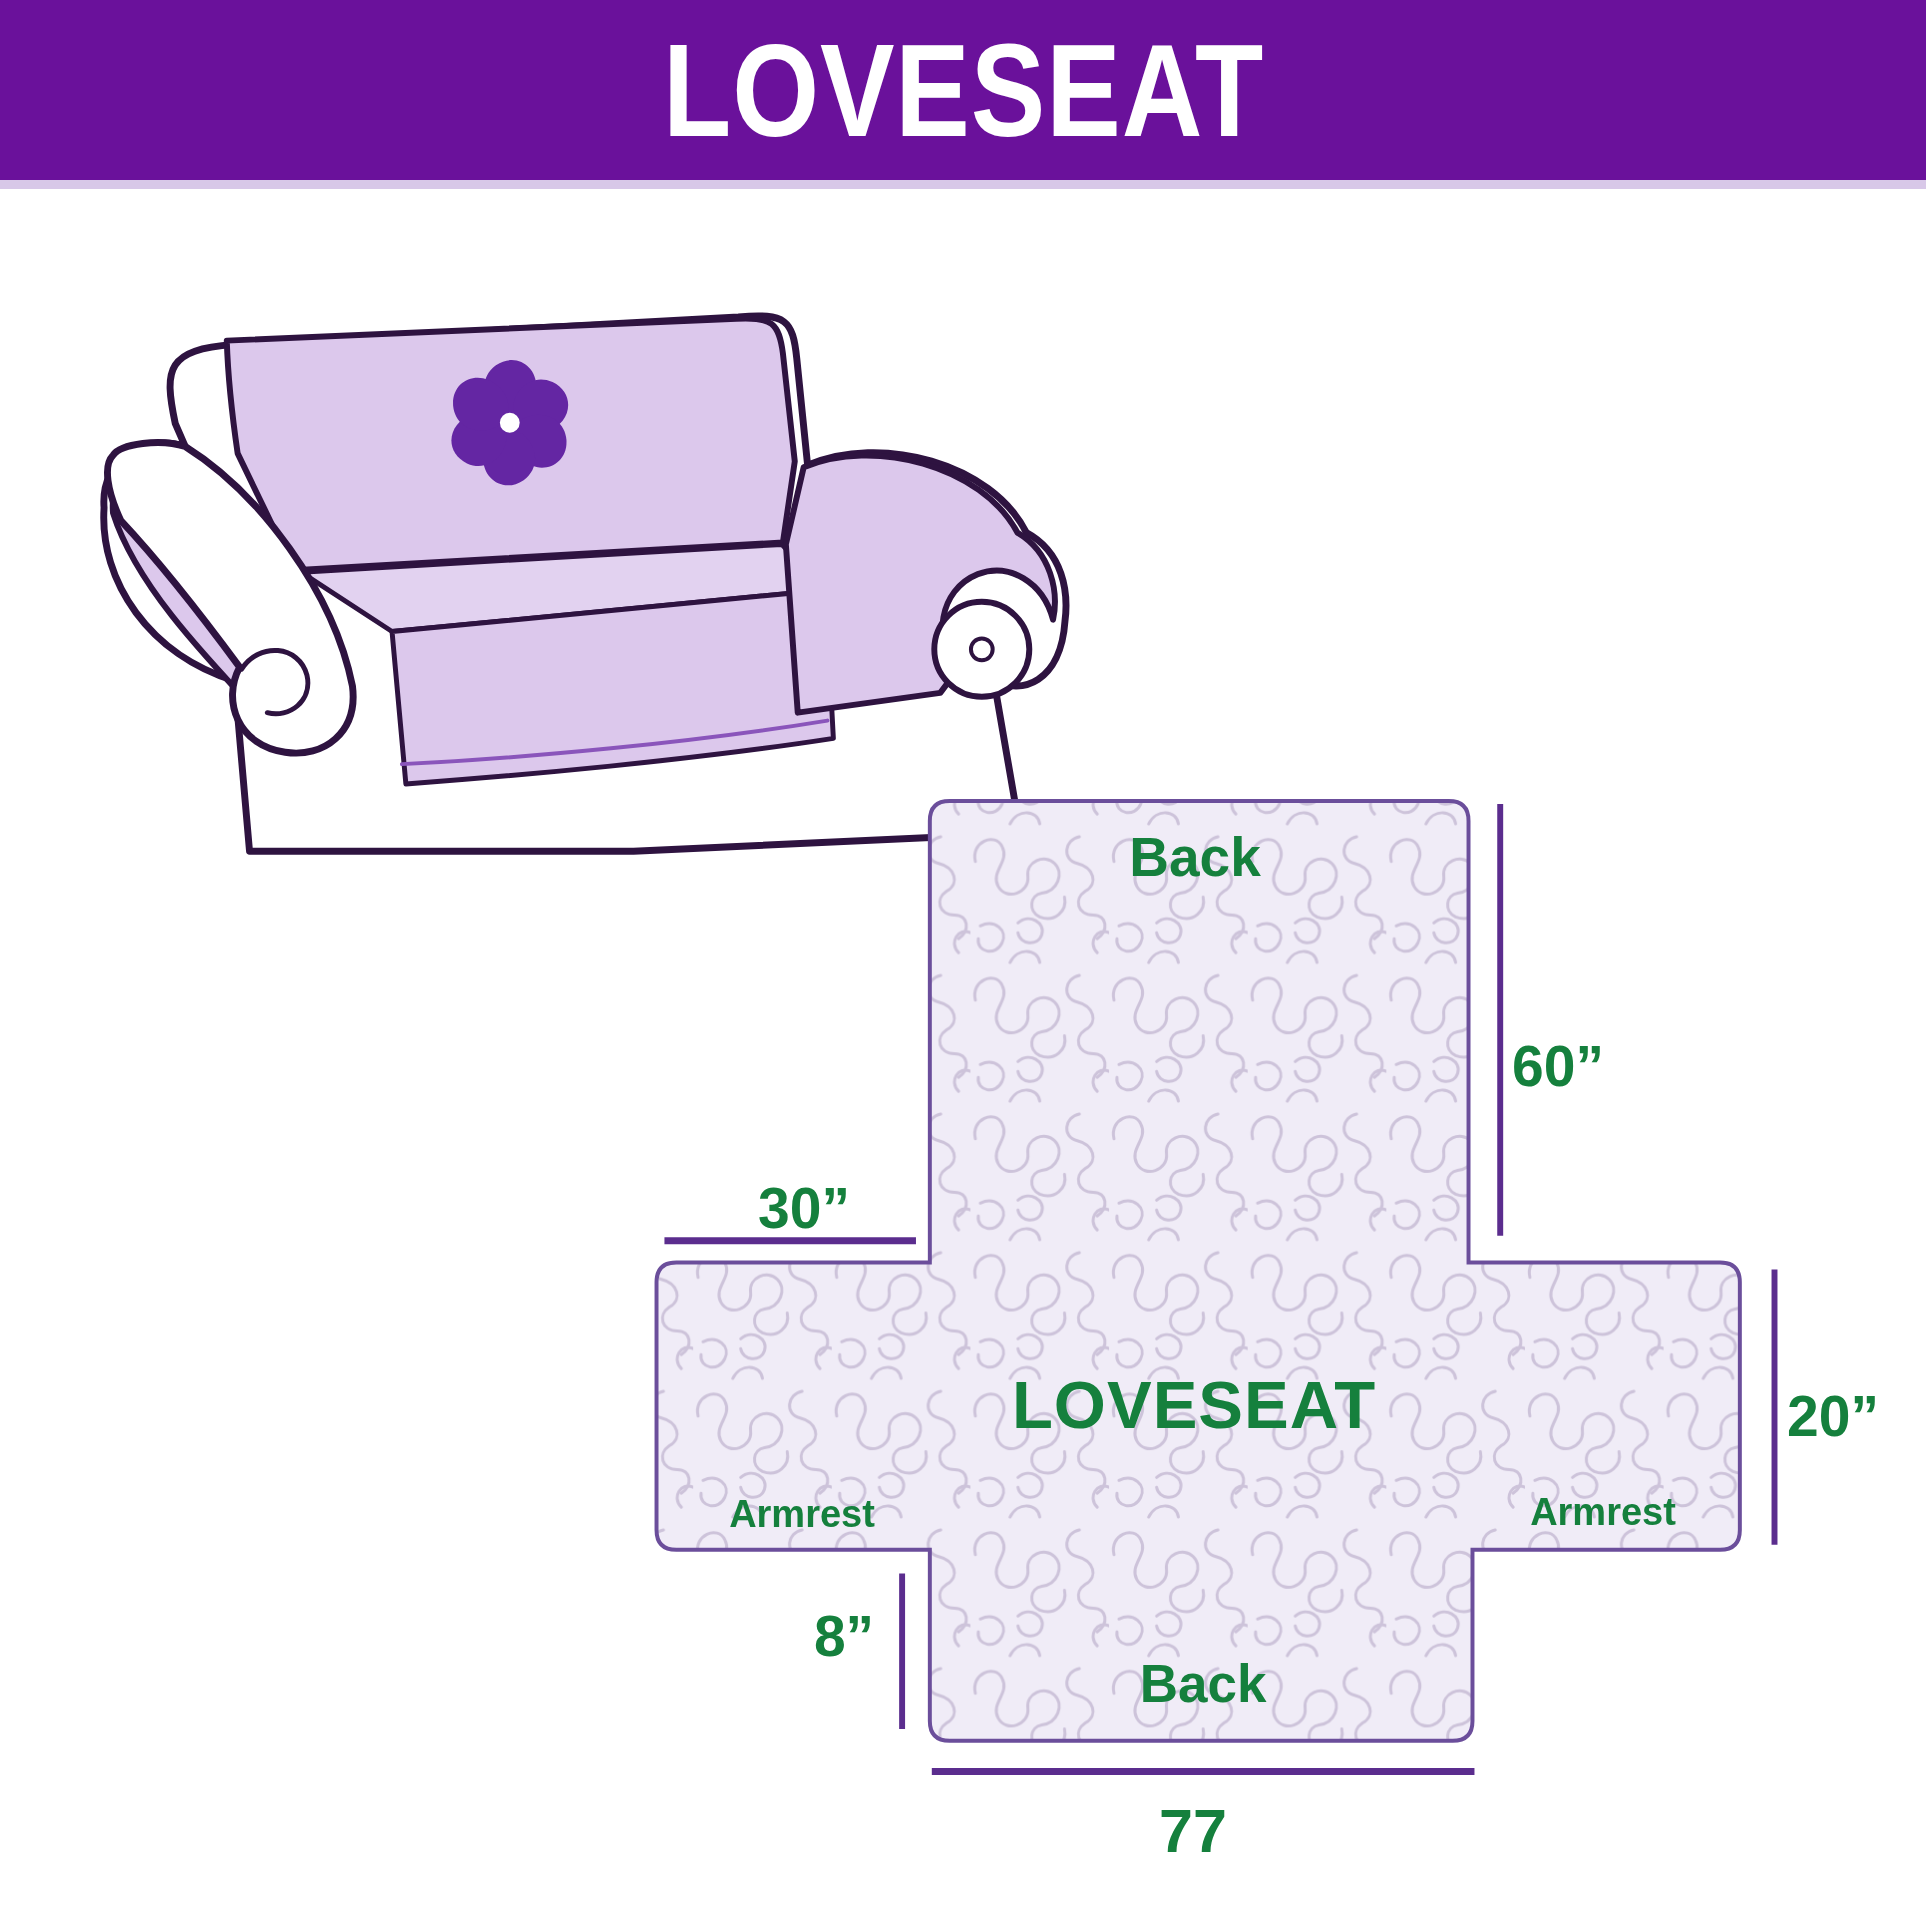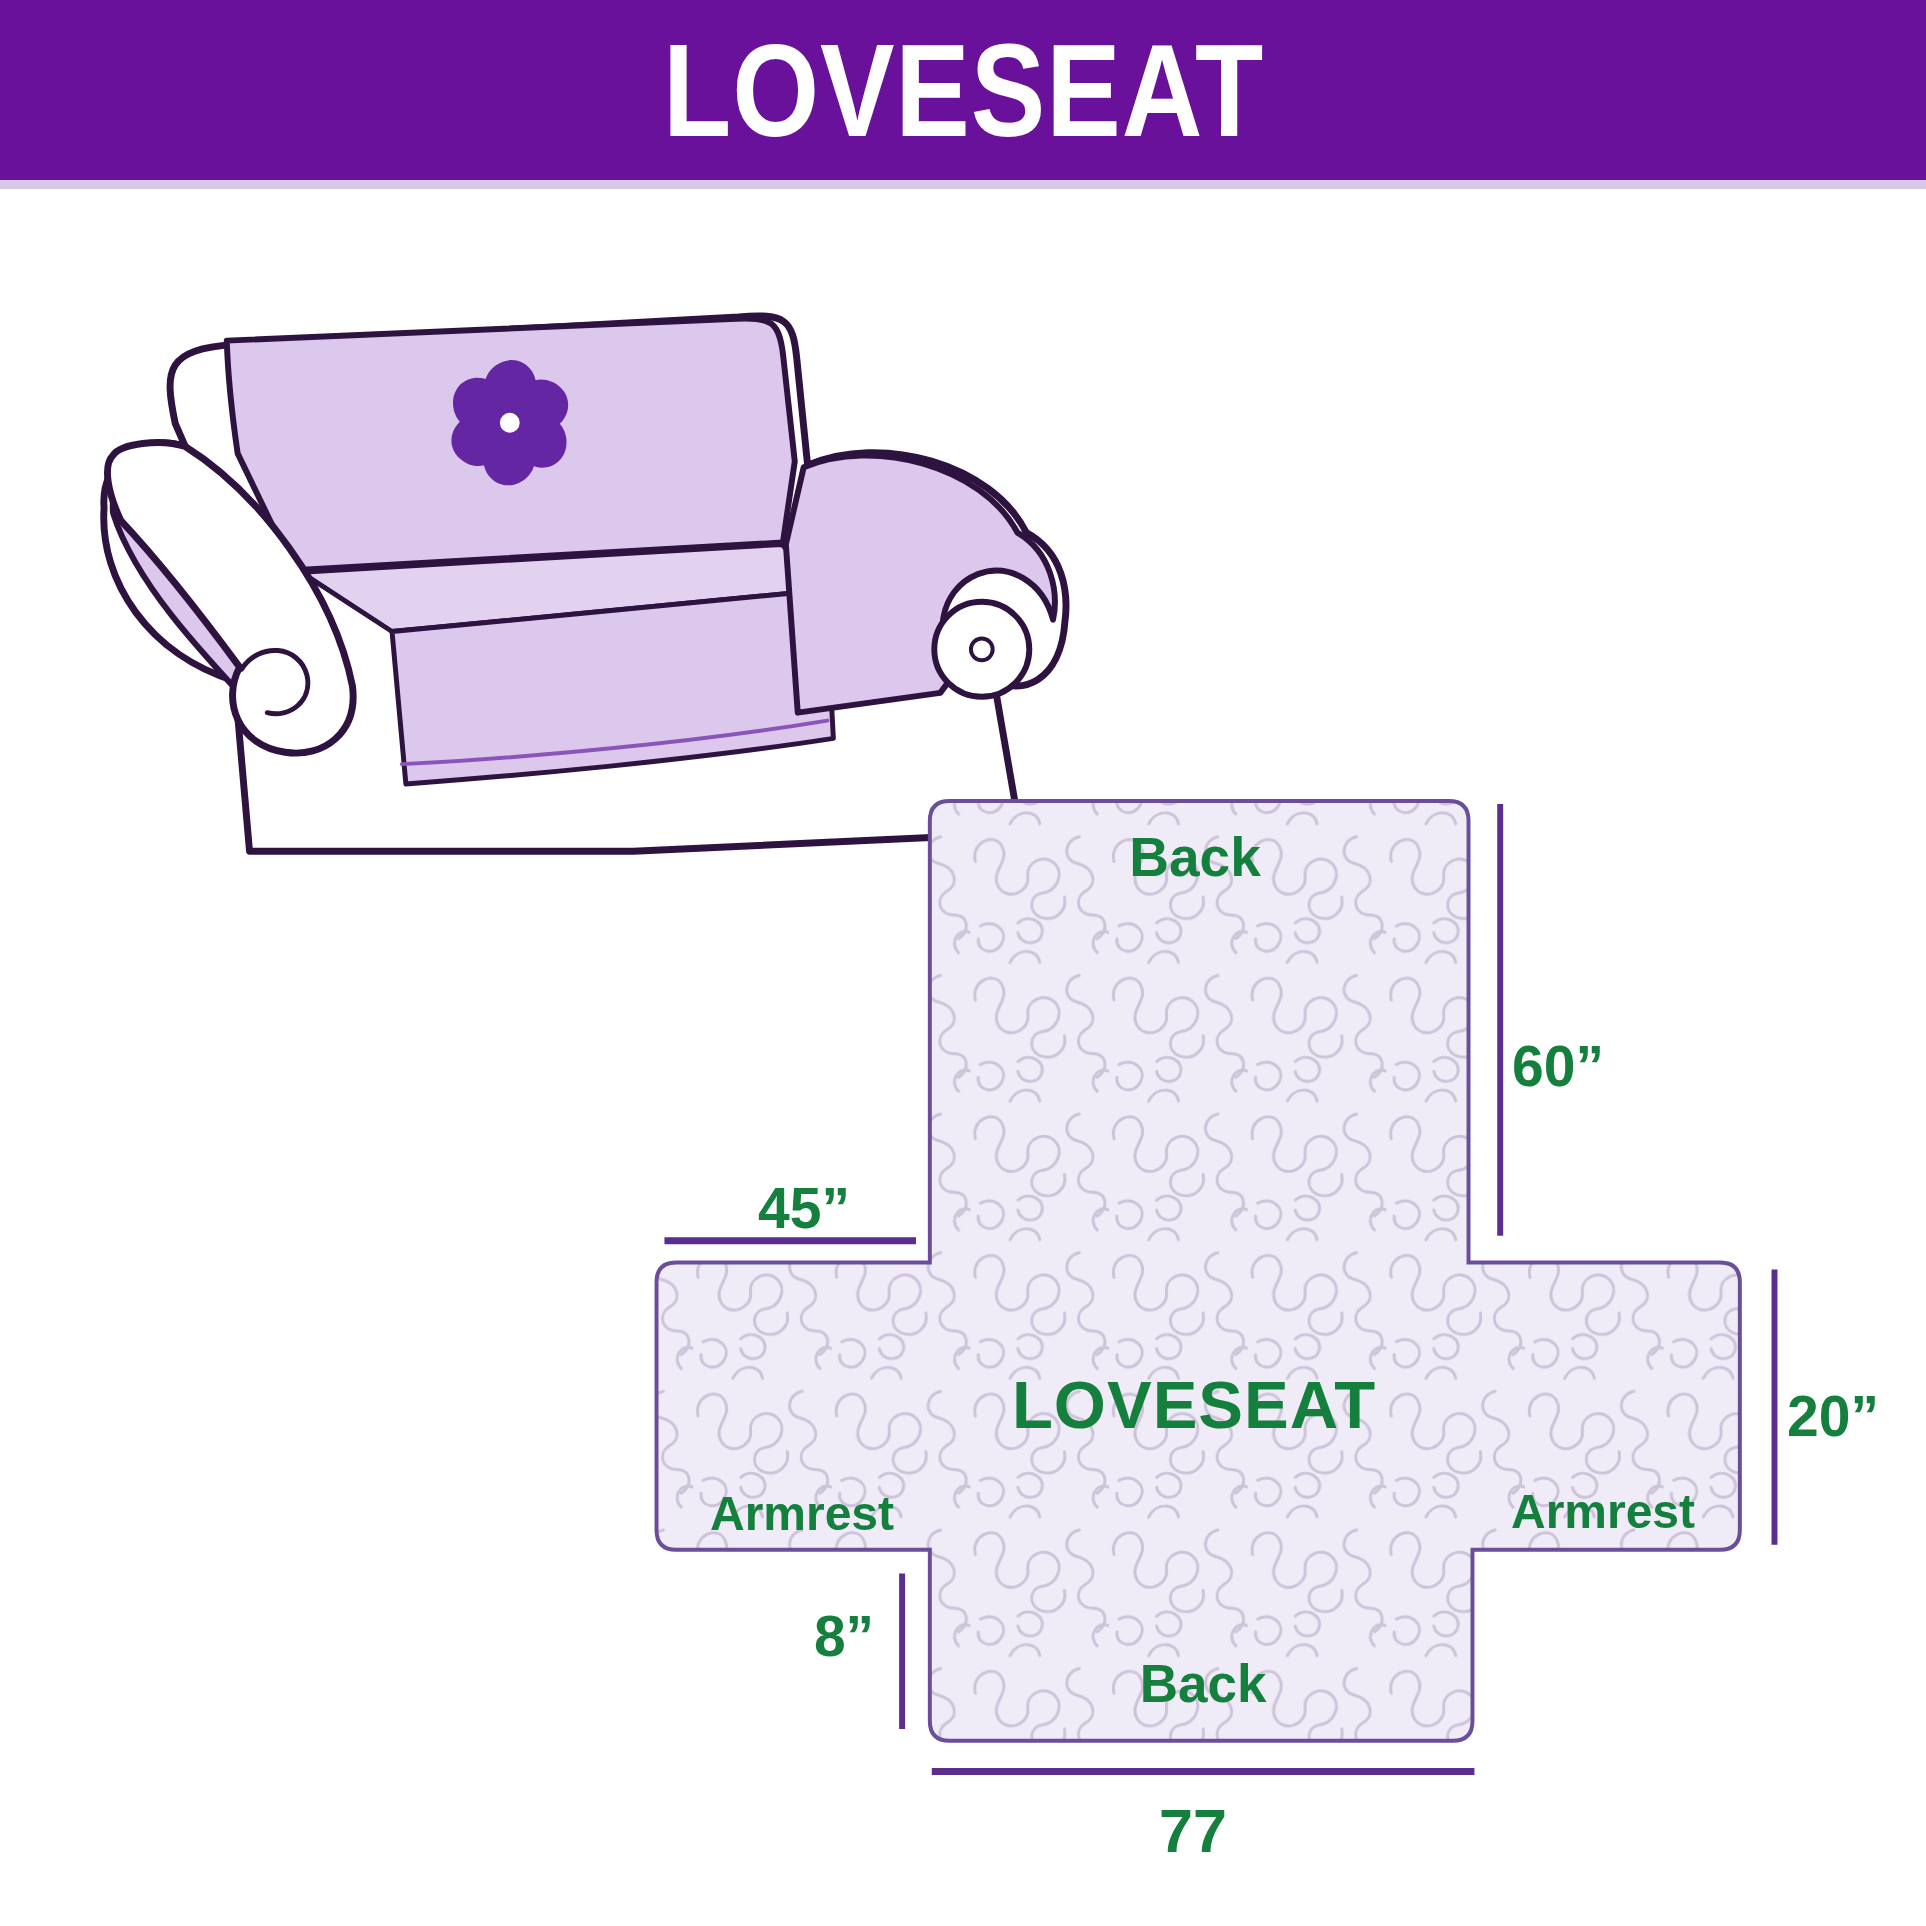--- a/index.html
+++ b/index.html
@@ -23,21 +23,21 @@
     background:#d8c8e8;
   }
   
   .layer{position:absolute;}
   
   .lbl{
     position:absolute;transform:translate(-50%,-50%);
     color:#15803d;font-weight:bold;white-space:nowrap;line-height:1;
   }
   .lbl.section{font-size:55px;}
-  .lbl.armrest{font-size:48px;text-align:center;}
+  .lbl.armrest{font-size:38px;text-align:center;}
   .lbl.front{font-size:53px;}
   .lbl.center-big{font-size:67px;letter-spacing:1px;}
   .lbl.dim{font-size:57px;}
   .lbl.dim-big{font-size:61px;}
 </style>
 </head>
 <body>
 
 <div class="header">
   <div class="header-title">LOVESEAT</div>
@@ -118,17 +118,17 @@
   </g>
 </svg>
 
 <div class="lbl section" style="left:1195px;top:857px;">Back</div>
 <div class="lbl center-big" style="left:1194px;top:1404px;">LOVESEAT</div>
 <div class="lbl armrest" style="left:802px;top:1514px;">Armrest</div>
 <div class="lbl armrest" style="left:1603px;top:1512px;">Armrest</div>
 <div class="lbl front" style="left:1203px;top:1683px;">Back</div>
 
 <div class="lbl dim" style="left:1558px;top:1066px;">60”</div>
-<div class="lbl dim" style="left:804px;top:1208px;">45”</div>
+<div class="lbl dim" style="left:804px;top:1208px;">30”</div>
 <div class="lbl dim" style="left:1833px;top:1416px;">20”</div>
 <div class="lbl dim" style="left:844px;top:1636px;">8”</div>
 <div class="lbl dim-big" style="left:1193px;top:1831px;">77</div>
 
 
 </body></html>

